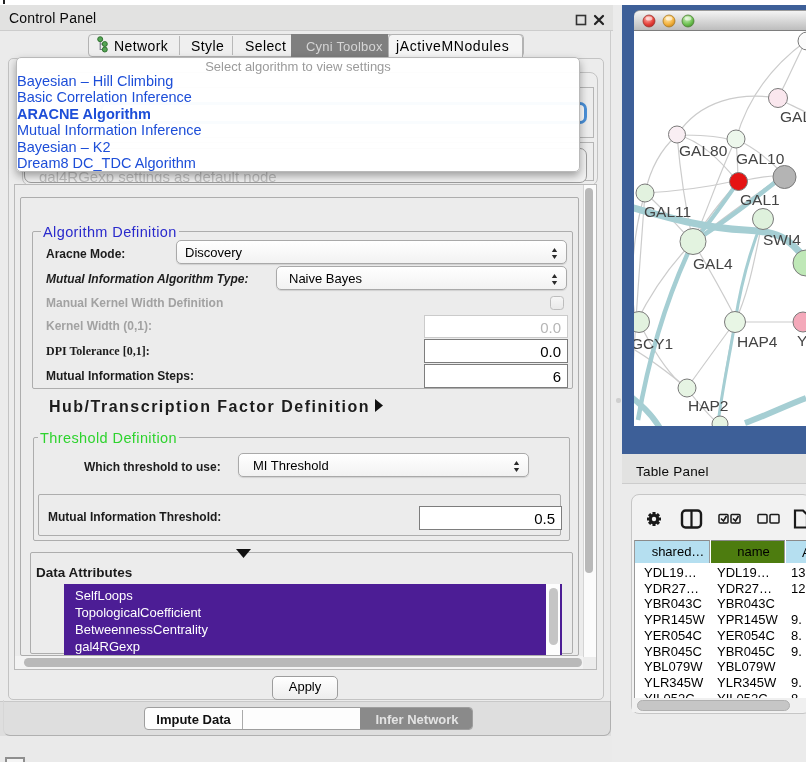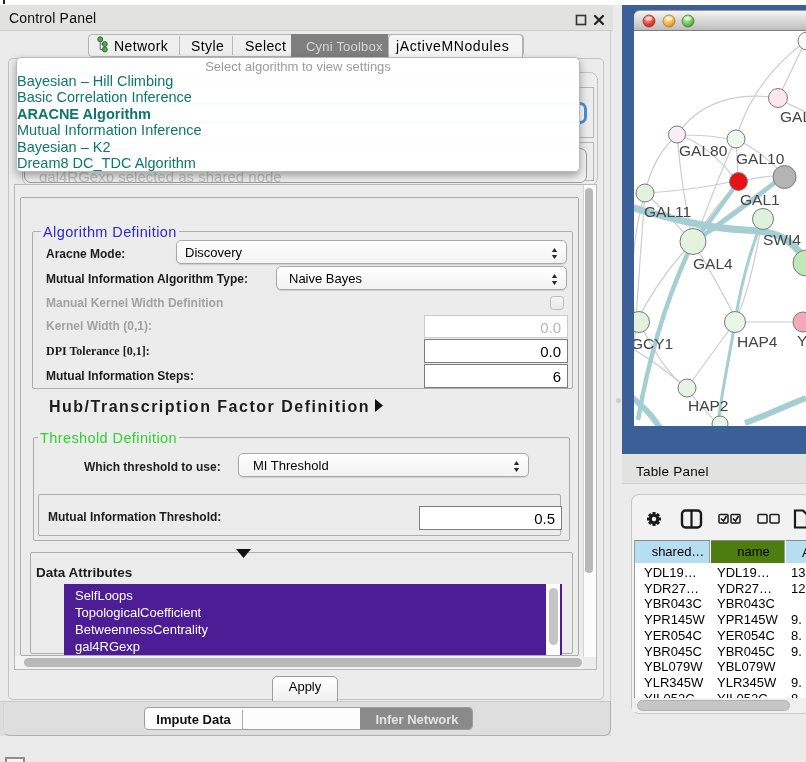--- a/index.html
+++ b/index.html
@@ -49,21 +49,21 @@
   <div class="abs" style="left:388px;top:34px;width:135px;height:24px;background:#f5f5f5;border:1px solid #b3b3b3;border-radius:4px 4px 0 0;"></div>
   <div class="abs" style="left:396px;top:38px;font-size:14px;letter-spacing:0.6px;color:#000;">jActiveMNodules</div>
 
   <div class="abs" style="left:8px;top:58px;width:596px;height:642px;background:#ececec;border:1px solid #c3c3c3;border-radius:5px;"></div>
 
   <div class="abs" style="left:22px;top:72px;width:576px;height:114px;background:#ededed;border:1px solid #c3c3c3;border-radius:8px;"></div>
   <div class="abs" style="left:30px;top:87px;width:564px;height:51px;border:1px solid #b5b5b5;"></div>
   <div class="abs" style="left:100px;top:102px;width:487px;height:22px;background:#fff;border:3px solid #4a90d8;border-radius:7px;"></div>
   <div class="abs" style="left:30px;top:142px;width:564px;height:39px;border:1px solid #b5b5b5;"></div>
   <div class="abs" style="left:24px;top:148px;width:563px;height:35px;background:#f2f2f2;border:1px solid #9d9d9d;border-radius:7px;overflow:hidden;">
-     <div class="abs" style="left:14px;top:19px;font-size:15px;color:#c0c0c0;">gal4RGexp selected as shared node</div>
+     <div class="abs" style="left:14px;top:19px;font-size:15px;color:#c0c0c0;">gal4RGexp settings as default node</div>
   </div>
 
   <div class="abs" style="left:14px;top:184px;width:583px;height:486px;background:#ececec;border:1px solid #b9b9b9;"></div>
 
   <div class="abs" style="left:583px;top:185px;width:13px;height:472px;background:#fbfbfb;border-left:1px solid #d4d4d4;"></div>
   <div class="abs" style="left:585px;top:188px;width:8px;height:385px;background:#b9b9b9;border-radius:4.5px;"></div>
 
   <div class="abs" style="left:15px;top:656px;width:568px;height:13px;background:#f3f3f3;"></div>
   <div class="abs" style="left:24px;top:658px;width:558px;height:9px;background:#b9b9b9;border-radius:4.5px;"></div>
 
@@ -73,21 +73,21 @@
   <div class="gtitle" style="left:41px;top:224px;color:#2a2acc;">Algorithm Definition</div>
 
   <div class="abs b13" style="left:46px;top:247px;">Aracne Mode:</div>
   <div class="combo" style="left:176px;top:240px;width:391px;">
     <span class="txt" style="left:8px;">Discovery</span>
     <svg class="abs" style="right:8px;top:7px;" width="7" height="11" viewBox="0 0 7 11">
         <path d="M3.5 0 L6.2 4 H0.8 Z" fill="#2b2b2b"></path>
         <path d="M3.5 11 L0.8 7 H6.2 Z" fill="#2b2b2b"></path>
       </svg>
   </div>
-  <div class="abs b13" style="left:46px;top:272px;">Mutual Information Algorithm Type:</div>
+  <div class="abs b13" style="left:46px;top:272px;font-style:italic;">Mutual Information Algorithm Type:</div>
   <div class="combo" style="left:276px;top:266px;width:291px;">
     <span class="txt" style="left:12px;">Naive Bayes</span>
     <svg class="abs" style="right:8px;top:7px;" width="7" height="11" viewBox="0 0 7 11">
         <path d="M3.5 0 L6.2 4 H0.8 Z" fill="#2b2b2b"></path>
         <path d="M3.5 11 L0.8 7 H6.2 Z" fill="#2b2b2b"></path>
       </svg>
   </div>
   <div class="abs b13 gray" style="left:46px;top:296px;">Manual Kernel Width Definition</div>
   <div class="abs" style="left:550px;top:296px;width:14px;height:14px;background:linear-gradient(#f6f6f6,#e9e9e9);border:1px solid #bdbdbd;border-radius:3.5px;"></div>
   <div class="abs b13 gray" style="left:46px;top:319px;">Kernel Width (0,1):</div>
@@ -125,30 +125,30 @@
     <div class="abs" style="left:11px;top:4px;">SelfLoops</div>
     <div class="abs" style="left:11px;top:21px;">TopologicalCoefficient</div>
     <div class="abs" style="left:11px;top:38px;">BetweennessCentrality</div>
     <div class="abs" style="left:11px;top:55px;">gal4RGexp</div>
   </div>
   <div class="abs" style="left:546px;top:584px;width:14px;height:71px;background:#fdfdfd;"></div>
   <div class="abs" style="left:549px;top:588px;width:9px;height:57px;background:#c5c5c5;border-radius:4.5px;"></div>
 
   <div class="abs" style="left:16px;top:57px;width:564px;height:115px;background:rgba(255,255,255,0.97);border:1px solid #b9b9b9;border-radius:5px;box-shadow:0 4px 9px rgba(0,0,0,0.35);z-index:30;"></div>
   <div class="abs" style="z-index:31;left:16px;top:59px;width:564px;text-align:center;font-size:13px;color:#9b9b9b;">Select algorithm to view settings</div>
-  <div class="abs" style="z-index:31;left:17px;top:73px;font-size:14.5px;color:#0f766e;line-height:16.45px;white-space:nowrap;">
+  <div class="abs" style="z-index:31;left:17px;top:73px;font-size:14.5px;color:#1d4ed8;line-height:16.45px;white-space:nowrap;">
     Bayesian – Hill Climbing<br>
     Basic Correlation Inference<br>
     <b>ARACNE Algorithm</b><br>
     Mutual Information Inference<br>
     Bayesian – K2<br>
     Dream8 DC_TDC Algorithm
   </div>
 
-  <div class="abs" style="left:272px;top:676px;width:66px;height:30px;background:linear-gradient(#ffffff,#ededed);border:1px solid #9d9d9d;border-radius:5px;text-align:center;font-size:13px;color:#000;padding-top:2px;">Apply</div>
+  <div class="abs" style="left:272px;top:676px;width:66px;height:24px;background:linear-gradient(#ffffff,#ededed);border:1px solid #9d9d9d;border-radius:5px;text-align:center;font-size:13px;color:#000;padding-top:2px;">Apply</div>
 
   <div class="abs" style="left:0;top:701px;width:611px;height:35px;background:#dedede;border-top:1px solid #c8c8c8;"></div>
   <div class="abs" style="left:3px;top:700px;width:608px;height:36px;border-right:1px solid #b0b0b0;border-bottom:1px solid #b0b0b0;border-left:1px solid #d6d6d6;border-radius:0 0 7px 7px;"></div>
   <div class="abs" style="left:610px;top:31px;width:1px;height:670px;background:#cccccc;"></div>
   <div class="abs" style="left:144px;top:707px;width:329px;height:23px;background:#fdfdfd;border:1px solid #9e9e9e;border-radius:4px;overflow:hidden;">
     <div class="abs" style="left:97px;top:2px;width:1px;height:19px;background:#aaaaaa;"></div>
     <div class="abs" style="left:0;top:0;width:97px;text-align:center;font-weight:bold;font-size:13px;color:#111;padding-top:4px;">Impute Data</div>
     <div class="abs" style="left:98px;top:0;width:117px;text-align:center;font-weight:bold;font-size:13px;color:#111;padding-top:20px;">Discretize Data</div>
     <div class="abs" style="left:215px;top:0;width:114px;height:23px;background:#8a8a8a;text-align:center;font-weight:bold;font-size:13px;color:#e3e3e3;padding-top:4px;">Infer Network</div>
   </div>

